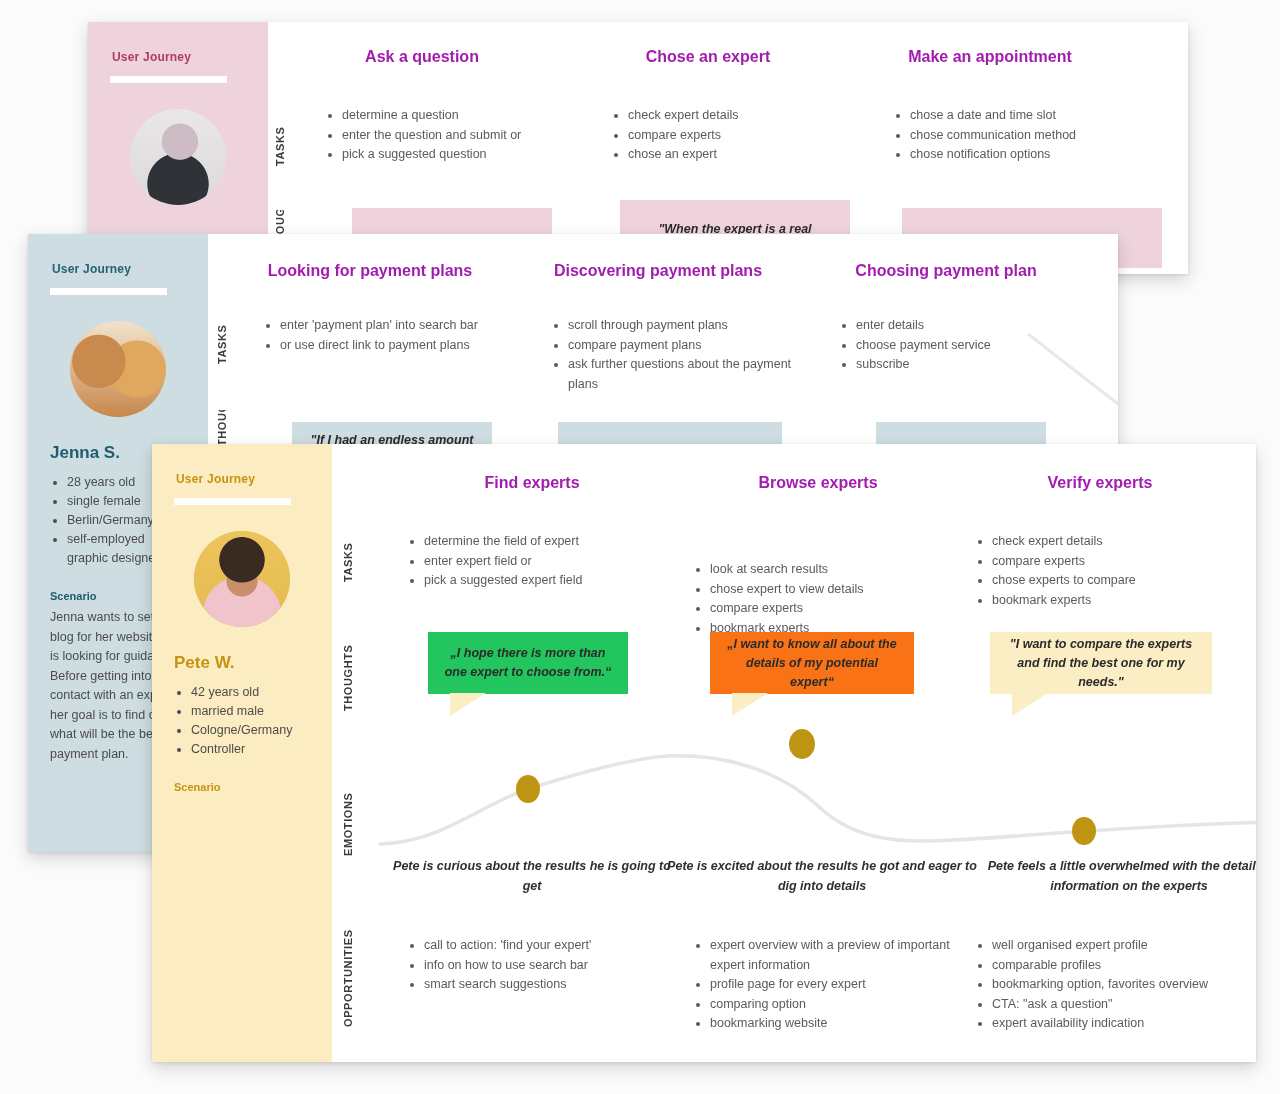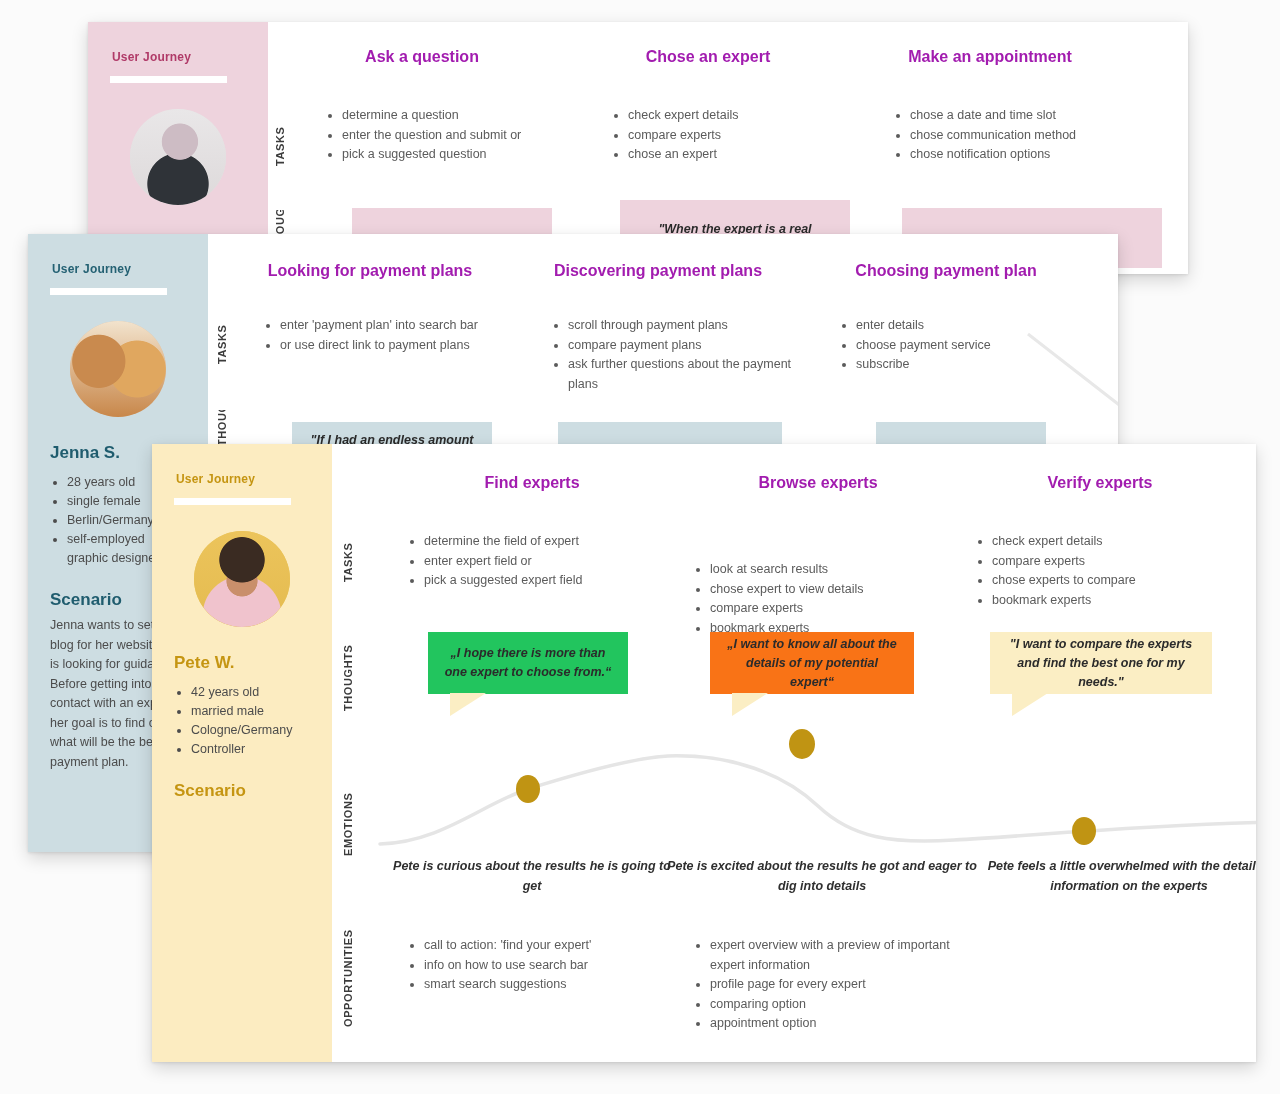--- a/index.html
+++ b/index.html
@@ -30,21 +30,21 @@
     margin:0 0 12px 2px;
   }
   .uj-rule{height:7px;background:#ffffff;width:86%;margin:0 0 26px 0;}
   .avatar{
     width:96px;height:96px;border-radius:50%;
     margin:0 auto;position:relative;overflow:hidden;
   }
   .persona-name{font-size:17px;font-weight:bold;margin:26px 0 10px 0;}
   .side ul{margin:0;padding-left:17px;}
   .side li{font-size:12.5px;line-height:19px;color:#4c4c4c;margin:0;}
-  .scenario-h{font-size:17px;font-weight:bold;margin:22px 0 6px 0;}
+  .scenario-h{font-size:11px;font-weight:bold;margin:22px 0 6px 0;}
   .scenario-p{font-size:12.5px;line-height:19.5px;color:#4c4c4c;margin:0;}
 
   .grid{flex:1 1 auto;position:relative;box-sizing:border-box;}
 
   .row-label{
     position:absolute;
     writing-mode:vertical-rl;
     transform:rotate(180deg);
     font-size:11px;font-weight:bold;letter-spacing:.6px;
     color:#3b3b3b;
@@ -287,18 +287,25 @@
 
       <ul class="tasks-ul" style="left:76px;top:492px;width:250px;">
         <li>call to action: 'find your expert'</li>
         <li>info on how to use search bar</li>
         <li>smart search suggestions</li>
       </ul>
       <ul class="tasks-ul" style="left:362px;top:492px;width:252px;">
         <li>expert overview with a preview of important expert information</li>
         <li>profile page for every expert</li>
         <li>comparing option</li>
-        <li>appointment option</li>
+        <li>bookmarking website</li>
+      </ul>
+      <ul class="tasks-ul" style="left:644px;top:492px;width:280px;">
+        <li>well organised expert profile</li>
+        <li>comparable profiles</li>
+        <li>bookmarking option, favorites overview</li>
+        <li>CTA: "ask a question"</li>
+        <li>expert availability indication</li>
       </ul>
     </div>
   </div>
 
 </div>
 
 </body></html>

